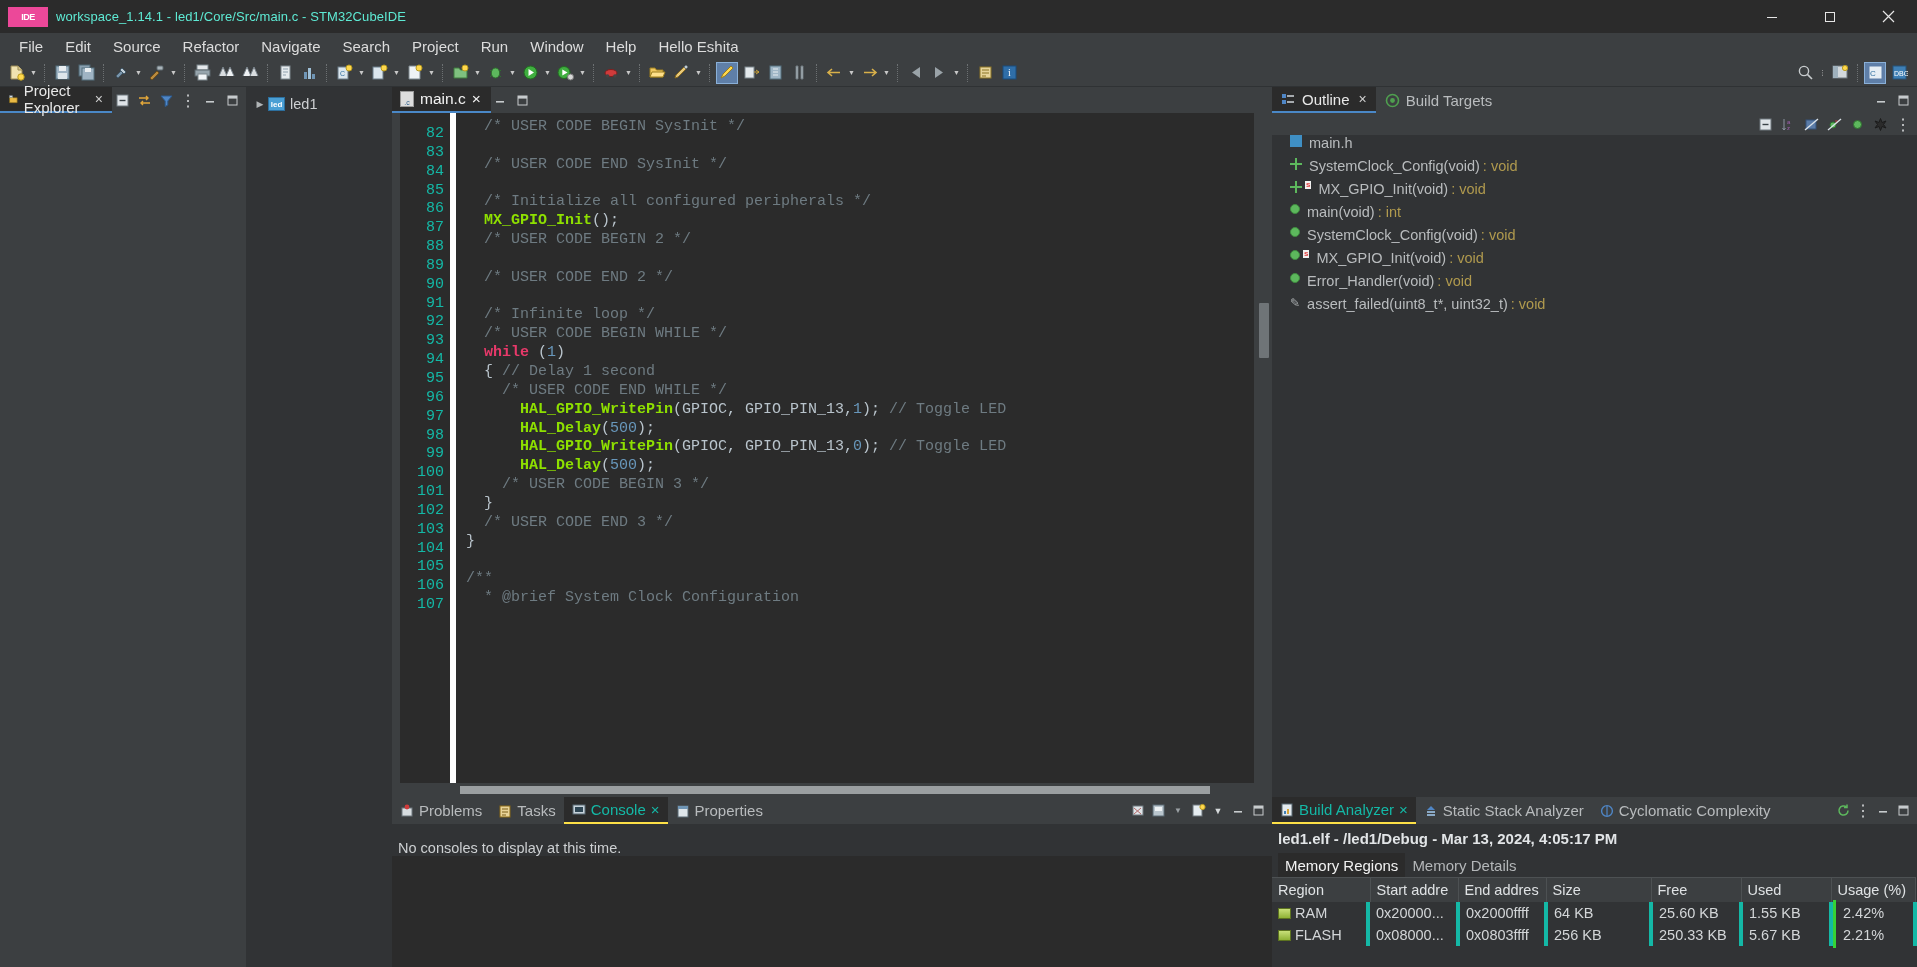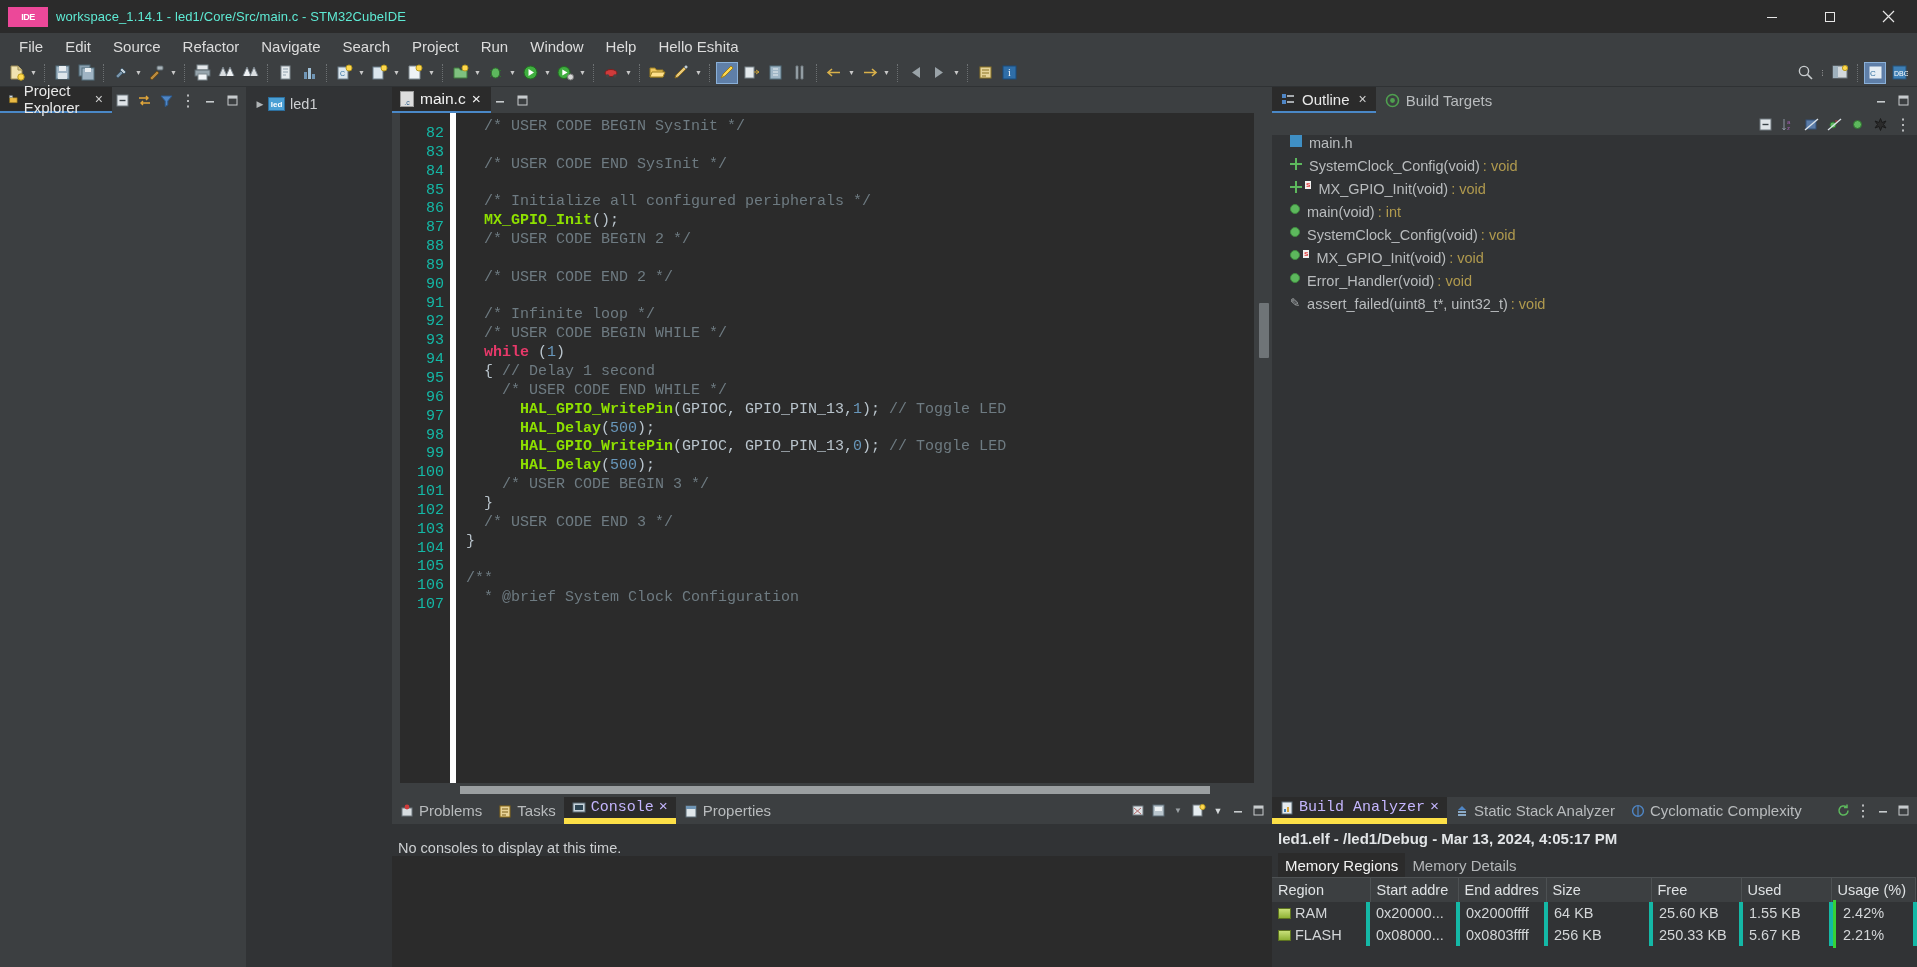--- a/index.html
+++ b/index.html
@@ -136,21 +136,21 @@
   .ed-hscroll { height: 14px; flex: 0 0 14px; background: #3c3f41; position: relative; }
   .ed-hthumb {
     position: absolute; left: 68px; top: 3px; width: 750px; height: 8px;
     background: #9b9fa1;
   }
   .console-tabs { height: 27px; flex: 0 0 27px; display: flex; align-items: stretch; }
   .ctab {
     display: flex; align-items: center; gap: 5px; padding: 0 8px; font-size: 15px;
     color: #b8bbbd;
   }
-  .ctab.active { background: #2b2b2b; color: #c4b5fd; border-bottom: 6px solid #fde047; font-family: Liberation Mono, monospace; }
+  .ctab.active { background: #2b2b2b; color: #14b8a6; border-bottom: 2px solid #fde047; }
   .ctab-actions { margin-left: auto; display: flex; align-items: center; padding-right: 4px; }
   .console-body {
     flex: 1 1 auto; background: #313335; padding: 6px 0 0 6px; font-size: 14.5px;
     color: #cdd0d2; position: relative;
   }
   .console-line { border-bottom: 1px solid #f0f0f0; padding-bottom: 5px; margin-top: 10px; }
   .console-rest { background: #2b2b2b; flex: 1 1 auto; }
   .ba-tabs { height: 27px; flex: 0 0 27px; display: flex; align-items: stretch; }
   .ba-body { flex: 1 1 auto; background: #313335; display: flex; flex-direction: column; min-height: 0; }
   .ba-title { font-size: 15px; font-weight: bold; color: #e2e5e7; padding: 6px 0 6px 6px; }

